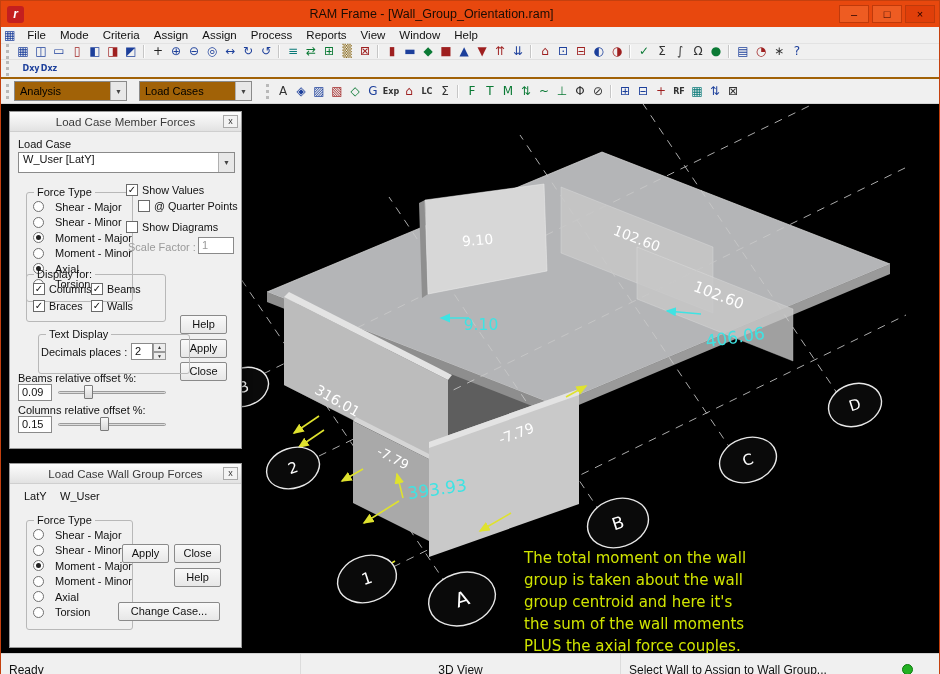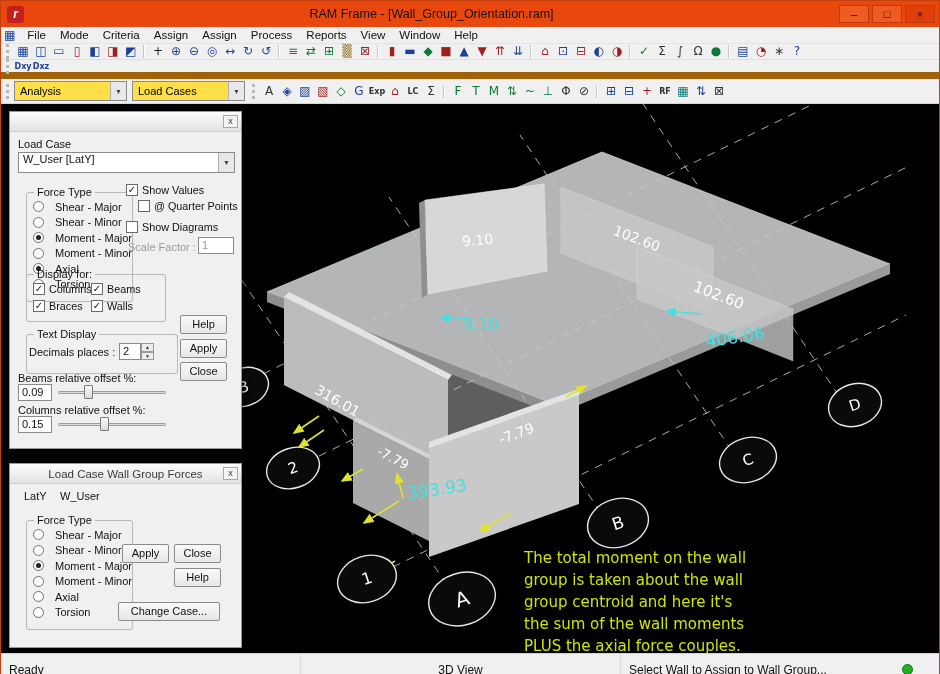--- a/index.html
+++ b/index.html
@@ -15,27 +15,27 @@
   .tbtn.close{background:#e03f0a;}
 
   
   .menubar{height:17px;background:#f0f0f0;display:flex;align-items:center;font-size:11.5px;color:#111;border-bottom:1px solid #e3e3e3;flex:none;}
   .mdiicon{color:#1c3f9b;font-size:12px;margin:0 5px 0 3px;font-family:"DejaVu Sans",sans-serif;}
   .mitem{padding:1px 7px;cursor:default;}
 
   
   .toolbar{display:flex;align-items:center;background:#f0f0f0;padding:0 3px;flex:none;}
   #row1{height:16px;border-bottom:1px solid #e0e0e0;}
-  #row2{height:19px;border-bottom:7px solid #a16207;}
+  #row2{height:19px;border-bottom:2px solid #a16207;gap:8px;}
   #row3{height:25px;border-bottom:1px solid #d6d6d6;}
   .ticon{width:18px;text-align:center;font-size:12px;line-height:15px;font-family:"DejaVu Sans",sans-serif;cursor:default;flex:none;}
   .ttxt{font-size:8px;font-weight:bold;letter-spacing:0;}
   .tsep{width:0;height:13px;border-left:1px solid #c6c6c6;border-right:1px solid #fdfdfd;margin:0 4px 0 3px;flex:none;}
   .grip{width:0;height:15px;border-left:3px dotted #b9b9b9;margin:0 5px 0 2px;flex:none;}
-  .tbcombo{position:relative;height:20px;width:113px;background:#fde047;border:1px solid #8a8a8a;display:flex;align-items:center;margin-right:5px;font-size:11px;flex:none;gap:20px;}
+  .tbcombo{position:relative;height:20px;width:113px;background:#a16207;border:1px solid #8a8a8a;display:flex;align-items:center;margin-right:12px;font-size:11px;flex:none;gap:20px;}
   .tbcombo>span:first-child{flex:1;padding-left:5px;white-space:nowrap;}
   .carrow{width:16px;align-self:stretch;background:#e8e8e8;border-left:1px solid #b0b0b0;font-size:7px;display:flex;align-items:center;justify-content:center;color:#444;flex:none;}
 
   
   .viewport{position:relative;height:549px;background:#000;flex:none;overflow:hidden;}
   .viewport svg{position:absolute;left:0;top:0;}
   svg text{font-family:"DejaVu Sans",sans-serif;}
 
   
   .panel{position:absolute;background:#f0f0f0;border:1px solid #9a9a9a;box-shadow:2px 3px 6px rgba(0,0,0,.5);font-size:11px;color:#111;z-index:5;}
@@ -304,20 +304,21 @@
         <text x="523" y="459" fill="#d0e400">The total moment on the wall</text>
         <text x="523" y="481" fill="#d0e400">group is taken about the wall</text>
         <text x="523" y="503" fill="#d0e400">group centroid and here it's</text>
         <text x="523" y="525" fill="#d0e400">the sum of the wall moments</text>
         <text x="523" y="547" fill="#d0e400">PLUS the axial force couples.</text>
       </g>
     </svg>
 
     <div class="panel" style="left:8px;top:7px;width:233px;height:338px;">
       <div class="ptitle">
+        <span class="ptext">Load Case Member Forces</span>
         <span class="pclose">x</span>
       </div>
       <div class="pbody">
         <span class="lbl" style="left:8px;top:6px;">Load Case</span>
         <div class="combo" style="left:8px;top:20px;width:217px;">
           <span>W_User [LatY]</span>
           <span class="carrow">▼</span>
         </div>
         <fieldset class="grp" style="left:8px;top:46px;width:106px;height:116px;">
           <legend>Force Type</legend>
@@ -381,21 +382,21 @@
               </div>
               <div class="citem">
                 <span class="cbox">✓</span>
                 <span class="ctxt">Walls</span>
               </div>
             </div>
         </fieldset>
         <span class="btn" style="left:170px;top:183px;">Help</span>
         <span class="btn" style="left:170px;top:207px;">Apply</span>
         <span class="btn" style="left:170px;top:230px;">Close</span>
-        <fieldset class="grp" style="left:8px;top:188px;width:152px;height:46px;">
+        <fieldset class="grp" style="left:20px;top:188px;width:152px;height:46px;">
           <legend>Text Display</legend>
           <span class="lbl" style="left:2px;top:6px;">Decimals places :</span>
           <span class="spinner" style="left:92px;top:3px;">
             <span class="spinbox">2</span>
             <span class="spinud">
                 <span>▲</span>
                 <span>▼</span>
               </span>
           </span>
         </fieldset>

